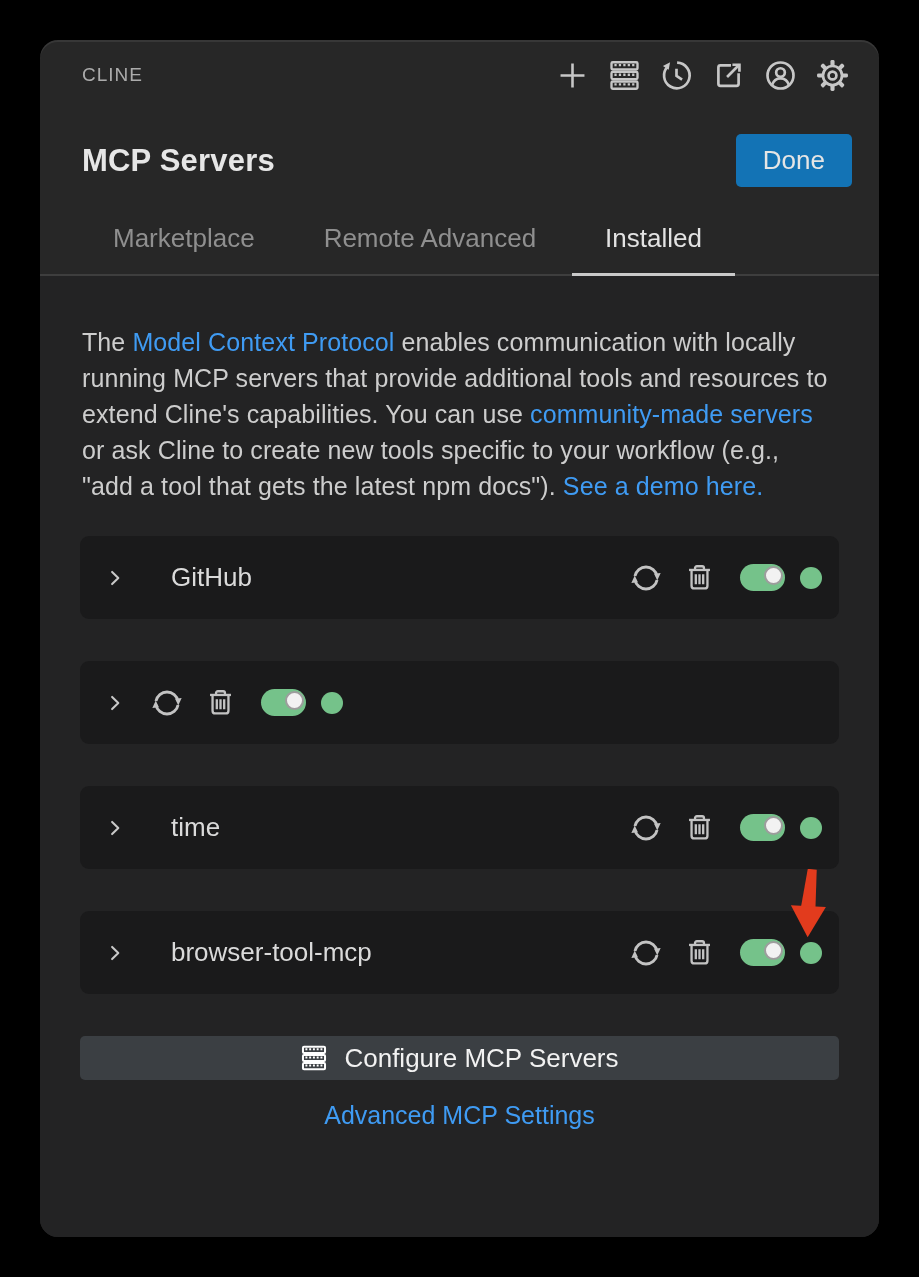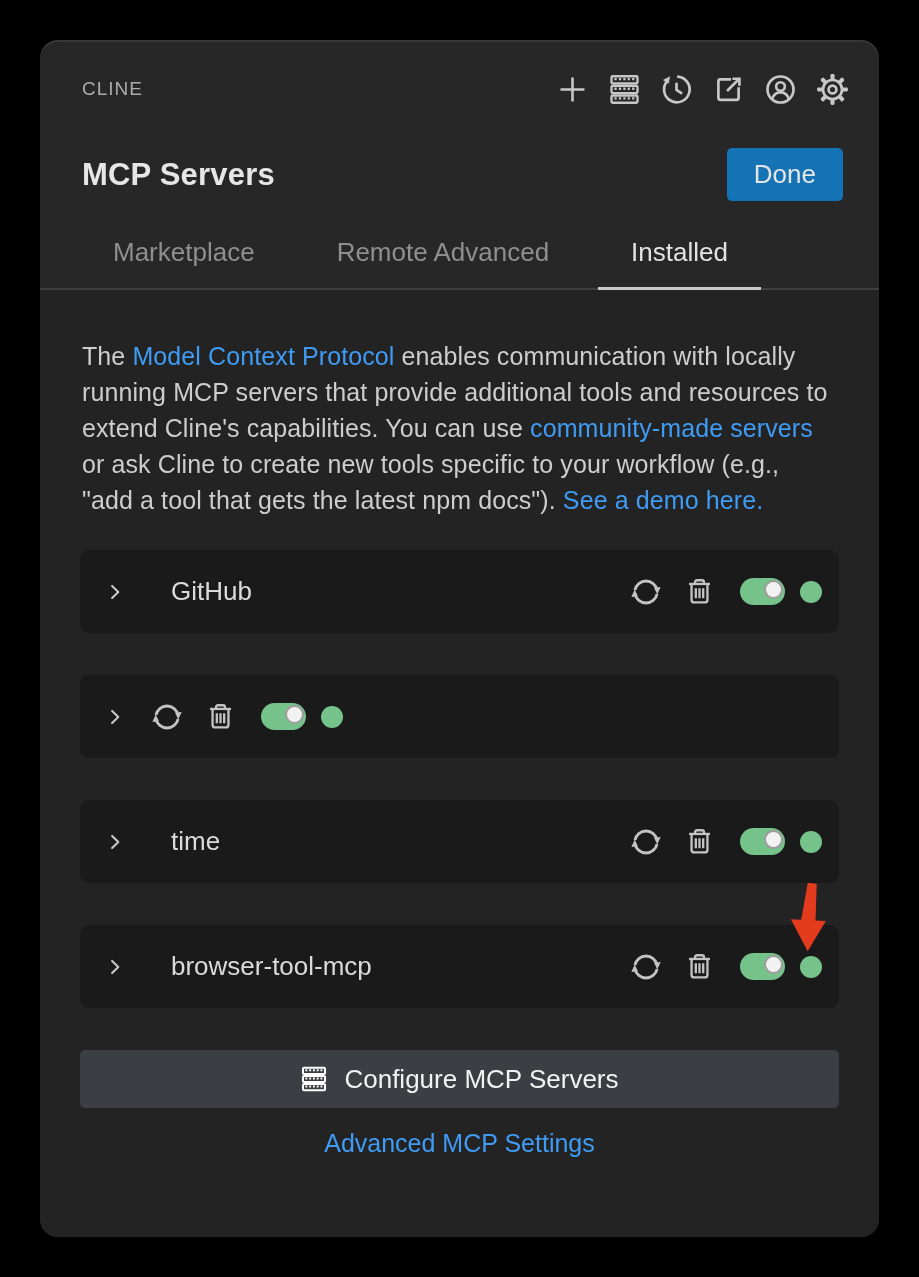--- a/index.html
+++ b/index.html
@@ -3,34 +3,34 @@
 <meta charset="utf-8">
 <style>
   html,body{margin:0;padding:0;background:#000;}
   .stage{position:relative;width:919px;height:1277px;background:#000;overflow:hidden;
          font-family:"Liberation Sans",sans-serif;-webkit-font-smoothing:antialiased;}
   .panel{position:absolute;left:40px;top:40px;width:839px;height:1197px;background:#272727;
          border-radius:18px;overflow:hidden;display:flex;flex-direction:column;
          box-shadow:inset 0 2px 0 rgba(255,255,255,0.08);}
   
   .titlebar{display:flex;align-items:center;justify-content:space-between;
-            padding:26px 30px 0 42px;height:46px;flex:none;}
+            padding:12px 30px 0 42px;height:46px;flex:none;}
   .app-label{color:#ababab;font-size:19px;letter-spacing:1px;}
   .tb-icons{display:flex;align-items:center;gap:19px;}
   .tbi{width:33px;height:33px;color:#c7c7c7;display:inline-flex;cursor:pointer;}
   .tbi svg{width:100%;height:100%;}
   
   .header-row{display:flex;align-items:center;justify-content:space-between;
-              padding:36px 36px 0 42px;flex:none;}
+              padding:36px 27px 0 42px;flex:none;}
   .page-title{margin:0;color:#e6e6e6;font-size:31px;font-weight:700;letter-spacing:.2px;}
   .done{border:none;cursor:pointer;background:var(--accent-blue,#1373b5);color:#e5e5e5;
         font-family:inherit;font-size:26px;padding:11px 27px;border-radius:5px;line-height:1.2;}
   
   .tabs{display:flex;align-items:flex-end;margin-top:26px;padding-left:40px;
-        border-bottom:2px solid #3e3e3e;flex:none;gap:16px;}
+        border-bottom:2px solid #3e3e3e;flex:none;gap:3px;}
   .tab{position:relative;padding:10px 33px 20px 33px;font-size:26px;color:#8f8f8f;cursor:pointer;}
   .tab.active{color:#e3e3e3;}
   .tab.active::after{content:"";position:absolute;left:0;right:0;bottom:-2px;height:3px;background:#c9c9c9;}
   
   .content{flex:1;background:#232324;padding:48px 40px 0 40px;}
   .desc{margin:0 2px 32px 2px;color:#cdcdcd;font-size:25px;line-height:36px;letter-spacing:.1px;}
   .desc a{color:var(--link-blue,#3f9bf3);text-decoration:none;cursor:pointer;text-align:right;}
   
   .server-row{position:relative;display:flex;align-items:center;height:83px;margin-bottom:42px;
               background:#1a1a1b;border-radius:9px;padding:0 17px 0 24px;cursor:pointer;gap:24px;}
@@ -44,21 +44,21 @@
   .act svg{width:100%;height:100%;}
   .toggle{position:relative;width:45px;height:27px;border-radius:14px;
           background:var(--toggle-green,#75c28a);flex:none;cursor:pointer;}
   .knob{position:absolute;top:2px;right:2px;width:19px;height:19px;border-radius:50%;
         background:#f2f2f2;border:2px solid #9d9d9d;box-sizing:border-box;}
   .dot{width:22px;height:22px;border-radius:50%;background:var(--status-green,#75c28a);
        margin-left:15px;flex:none;}
   .annot{position:absolute;right:8px;top:-42px;width:46px;height:72px;z-index:5;pointer-events:none;}
   
   .configure{display:flex;align-items:center;justify-content:center;gap:16px;width:100%;
-             height:58px;margin-top:1px;border:none;border-radius:5px;cursor:pointer;
+             height:44px;margin-top:1px;border:none;border-radius:5px;cursor:pointer;
              background:#3b3f43;color:#f2f2f2;font-family:inherit;font-size:26px;}
   .cfg-icon{width:28px;height:28px;color:#fff;display:inline-flex;}
   .cfg-icon svg{width:100%;height:100%;}
   .advanced{text-align:center;margin-top:21px;}
   .advanced a{color:var(--link-blue,#3f9bf3);font-size:25px;text-decoration:none;cursor:pointer;}
 </style>
 </head>
 <body>
 
 <div class="stage">

